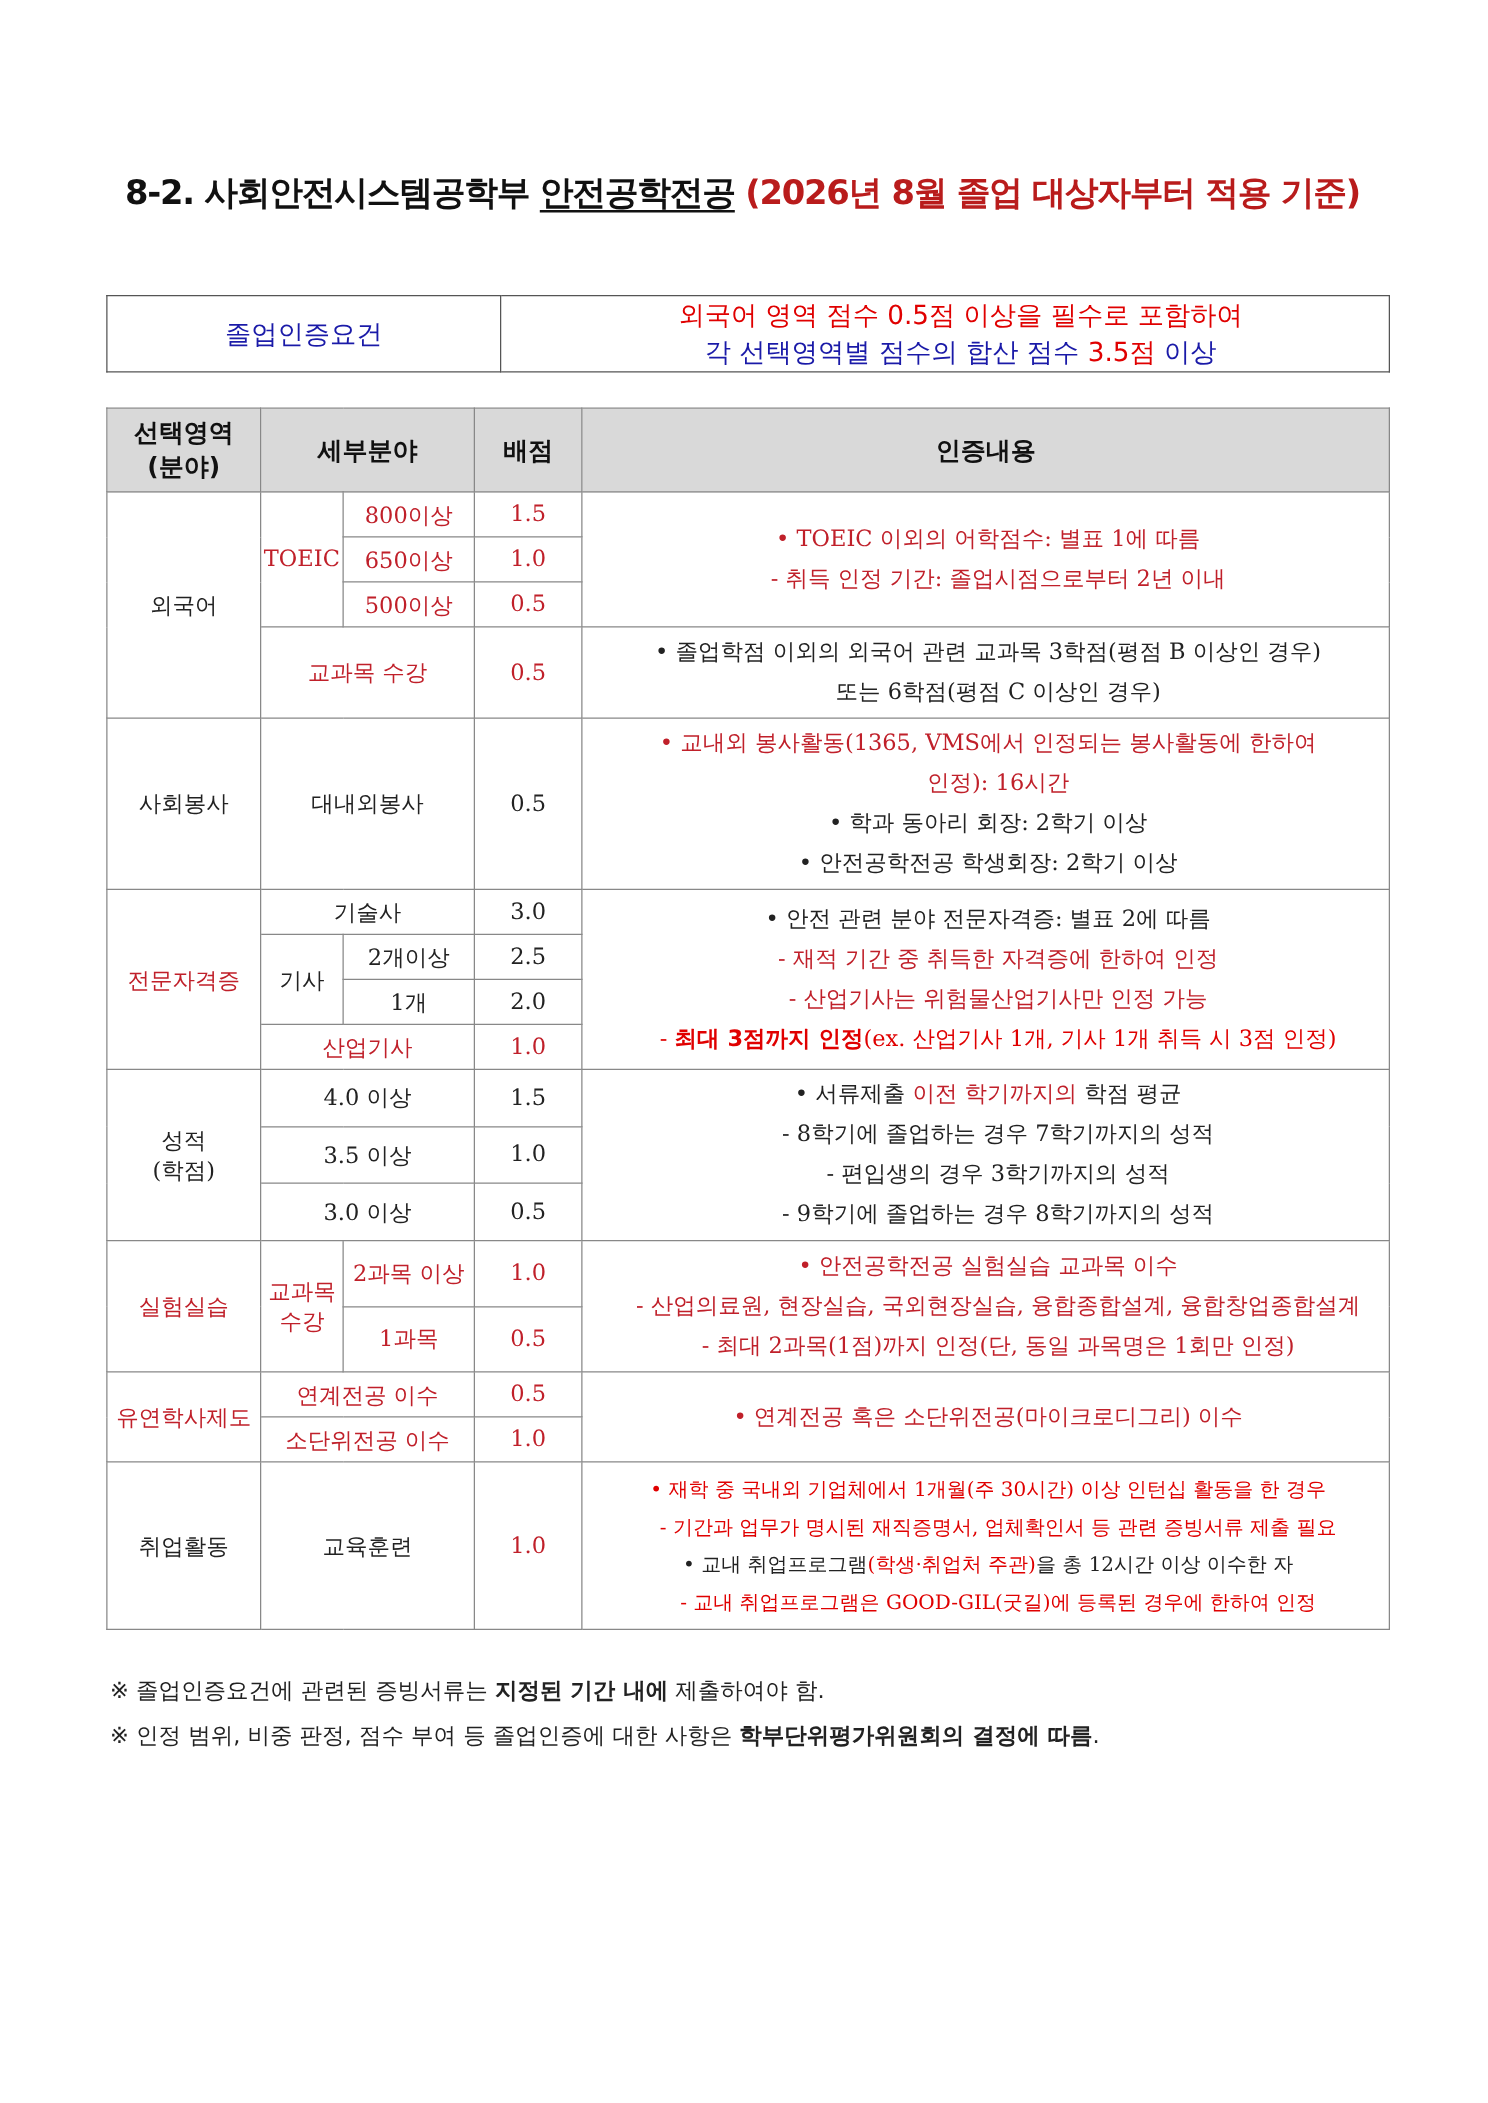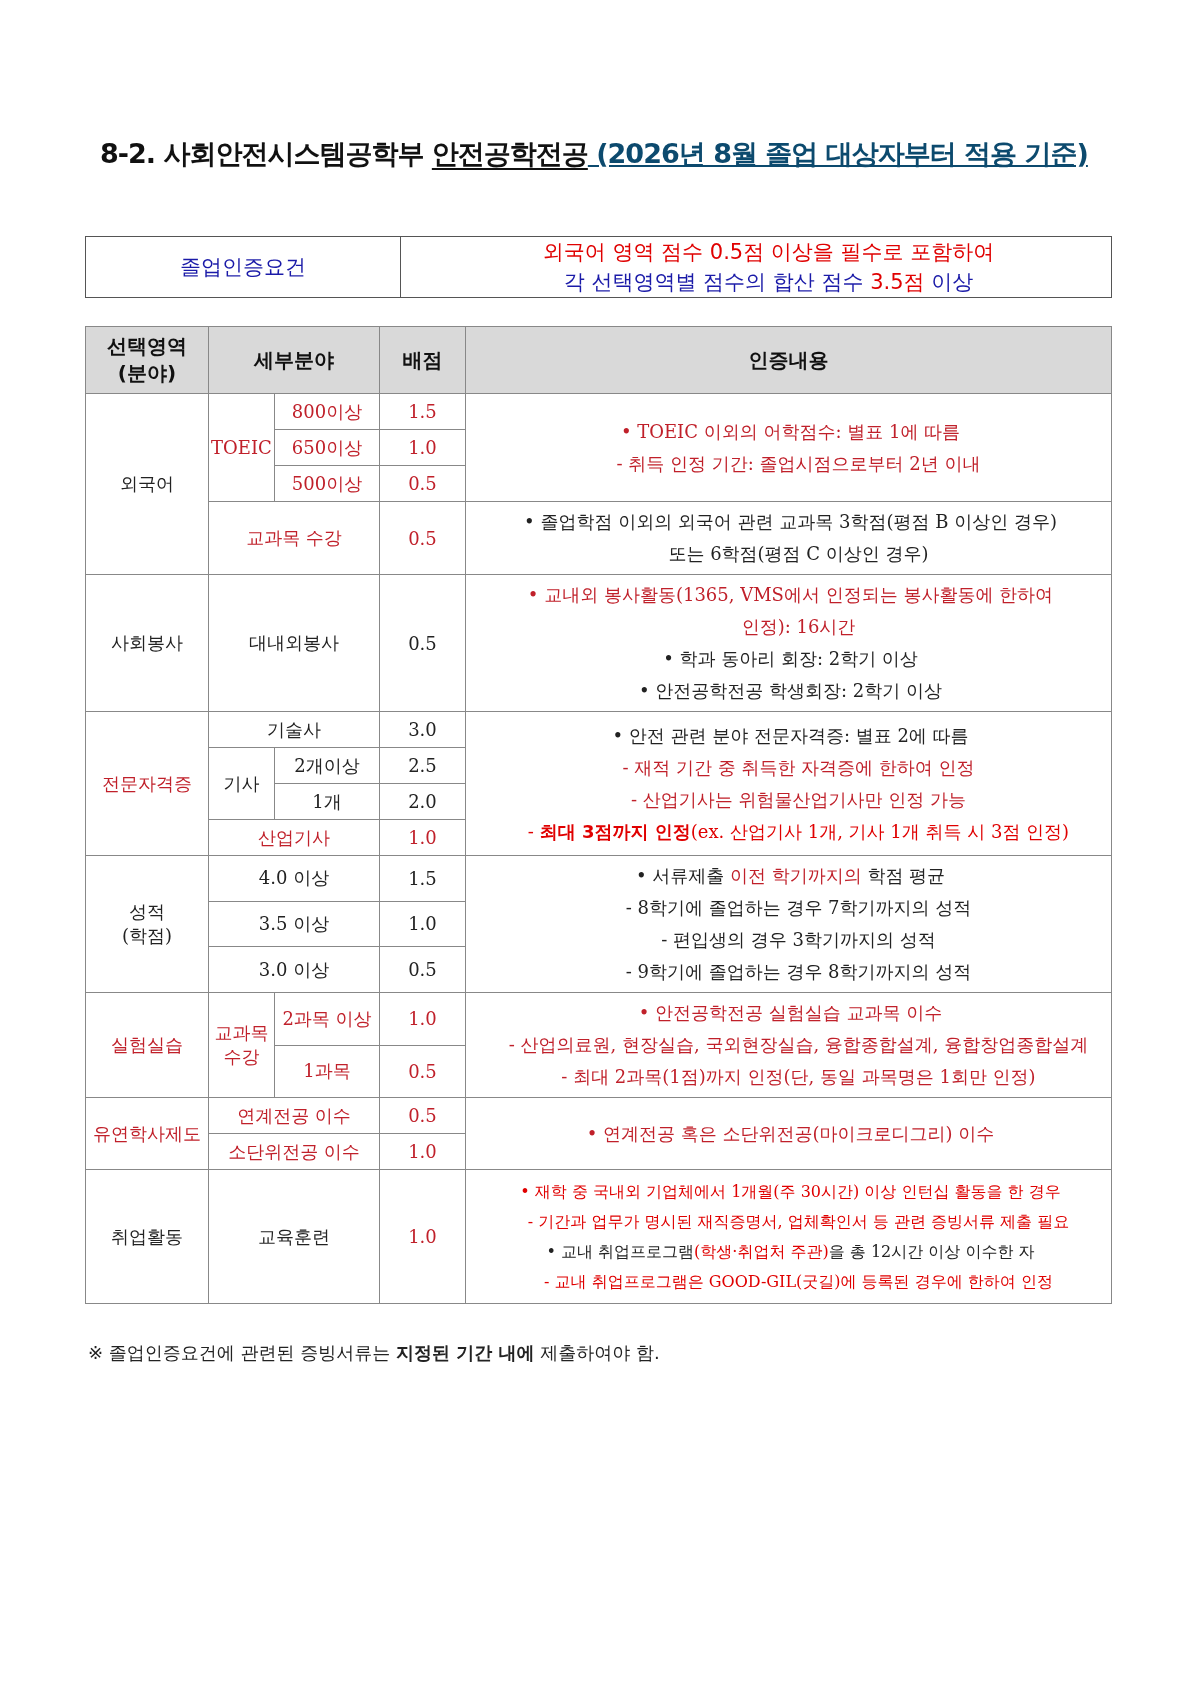--- a/index.html
+++ b/index.html
@@ -1,19 +1,19 @@
 <!DOCTYPE html>
 <html><head>
 <meta charset="utf-8">
 <style>
   html, body { margin:0; padding:0; background:#ffffff; }
   body { width:1190px; height:1682px; position:relative; font-family:"DejaVu Serif", serif; color:#222; }
   .title { position:absolute; left:100px; top:136px; font-family:"DejaVu Sans", sans-serif; font-weight:bold; font-size:27px; letter-spacing:-1px; color:#111; white-space:nowrap; }
   .title .u { text-decoration:underline; text-underline-offset:5px;text-align:center; }
-  .title .red { color:#0c4a6e;text-decoration:underline; }
+  .title .red { color:#b91c1c; }
   .req { position:absolute; left:85px; top:236px; width:1027px; height:60px; border-collapse:collapse; }
   .req td { border:1px solid #555; padding:0; }
   .req .label { width:314px; text-align:center; color:#1a1aa8; font-family:Liberation Serif, serif; font-size:21px; }
   .req .val { text-align:center; font-family:"DejaVu Sans", sans-serif; font-size:21px; line-height:30px;padding-left:25px; }
   .red { color:#e00000; }
   .blue { color:#1a1aa8; }
   .dred { color:#c0202a; }
   table.main { position:absolute; left:85px; top:326px; width:1027px; border-collapse:collapse; font-size:18px; }
   table.main td, table.main th { border:1px solid #888; text-align:center; vertical-align:middle; padding:0; }
   table.main { border:1.5px solid #333;padding-left:48px; }
@@ -191,13 +191,14 @@
       <div class="red ind">- 기간과 업무가 명시된 재직증명서, 업체확인서 등 관련 증빙서류 제출 필요</div>
       <div><span>• 교내 취업프로그램</span><span class="red">(학생·취업처 주관)</span><span>을 총 12시간 이상 이수한 자</span></div>
       <div class="red ind">- 교내 취업프로그램은 GOOD-GIL(굿길)에 등록된 경우에 한하여 인정</div>
     </td>
   </tr>
 </tbody>
   </table>
 
 <div class="notes">
   <div><span>※  졸업인증요건에 관련된 증빙서류는 </span><span class="b">지정된 기간 내에</span><span> 제출하여야 함.</span></div>
+  <div><span>※  인정 범위, 비중 판정, 점수 부여 등 졸업인증에 대한 사항은 </span><span class="b">학부단위평가위원회의 결정에 따름</span><span>.</span></div>
 </div>
 
 </body></html>

